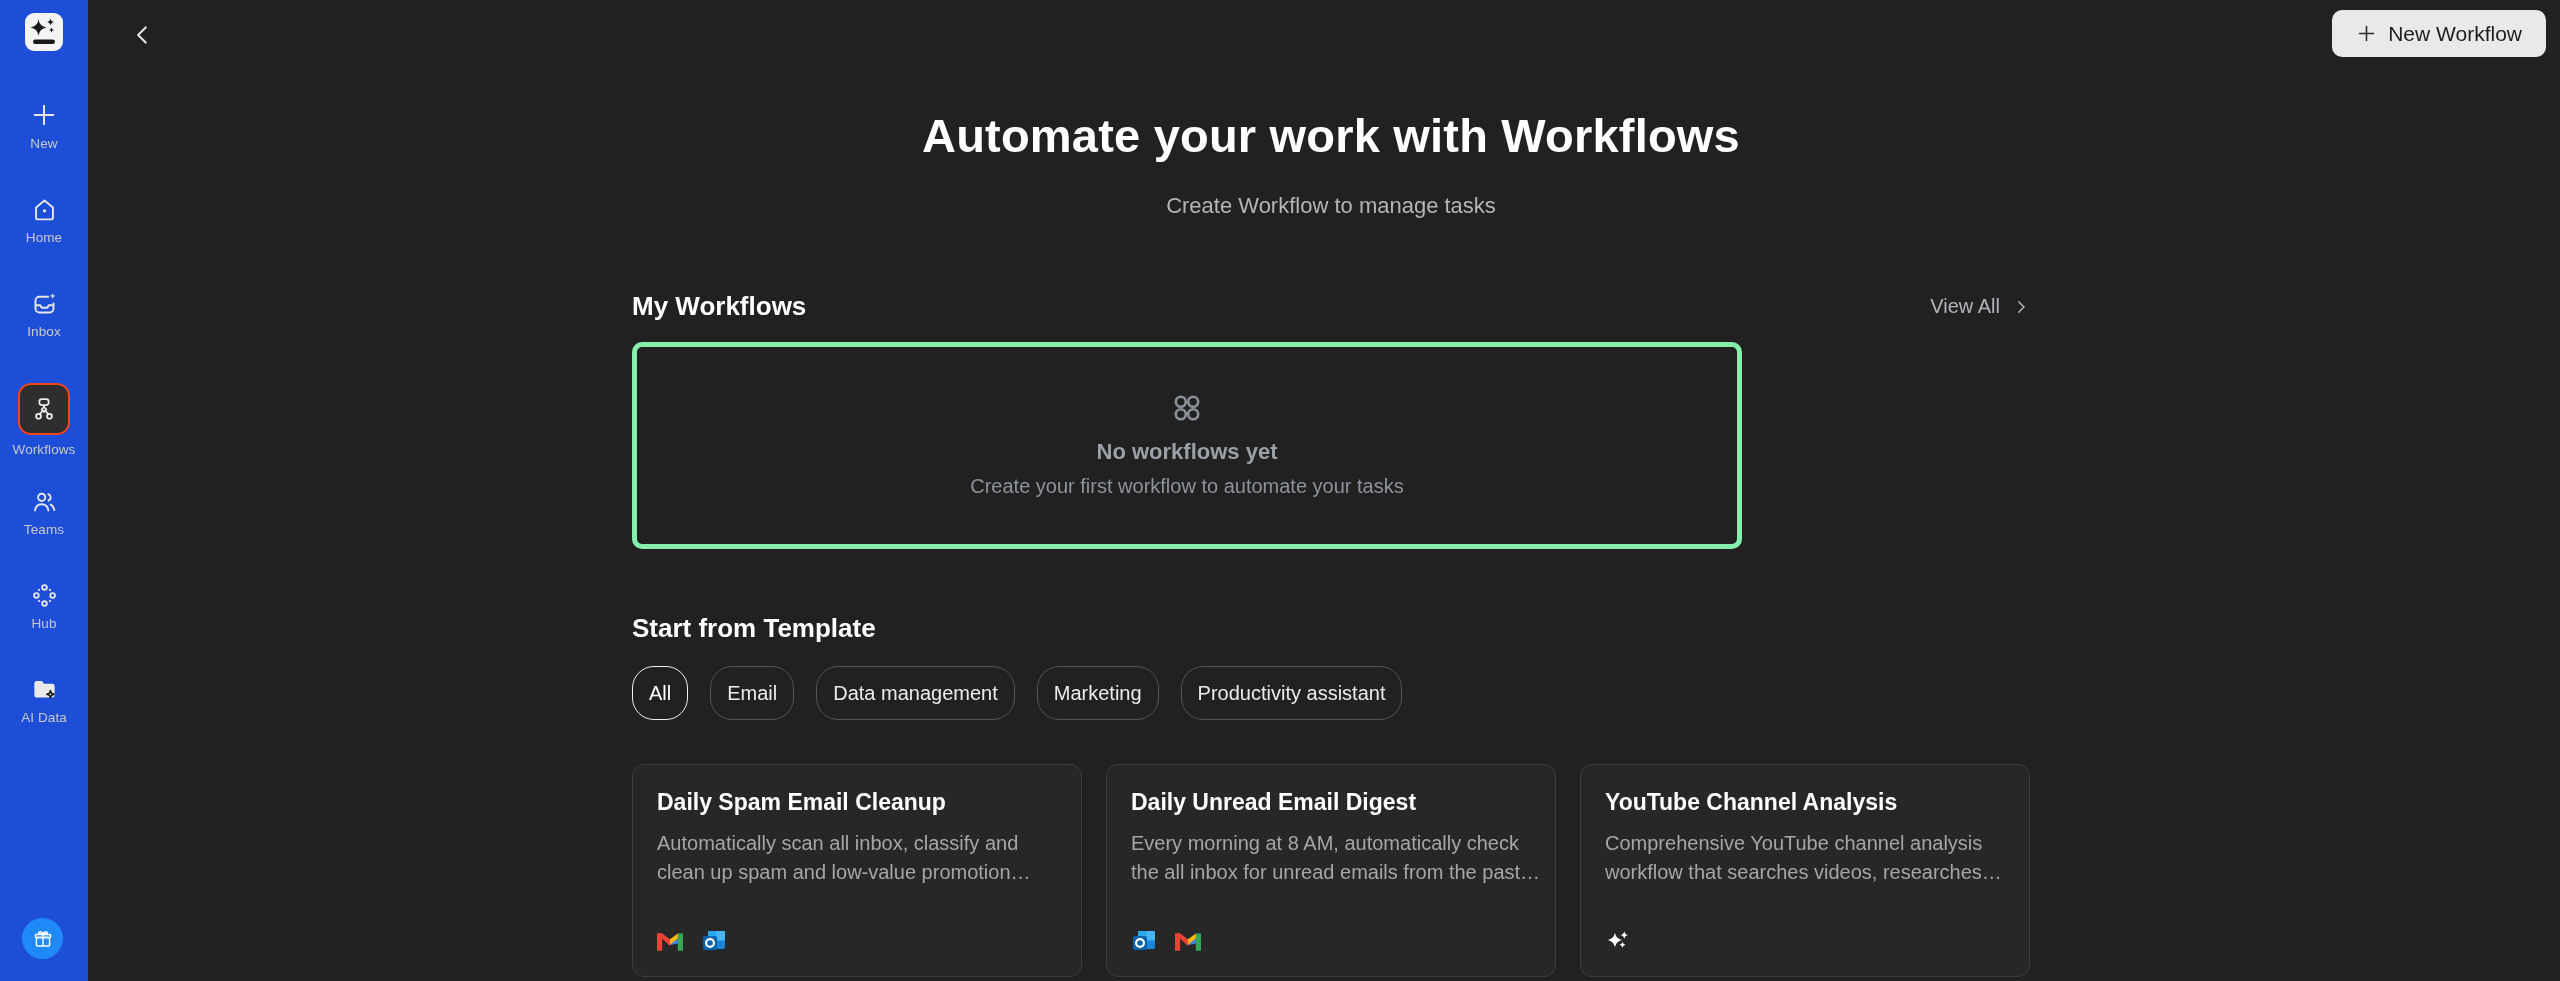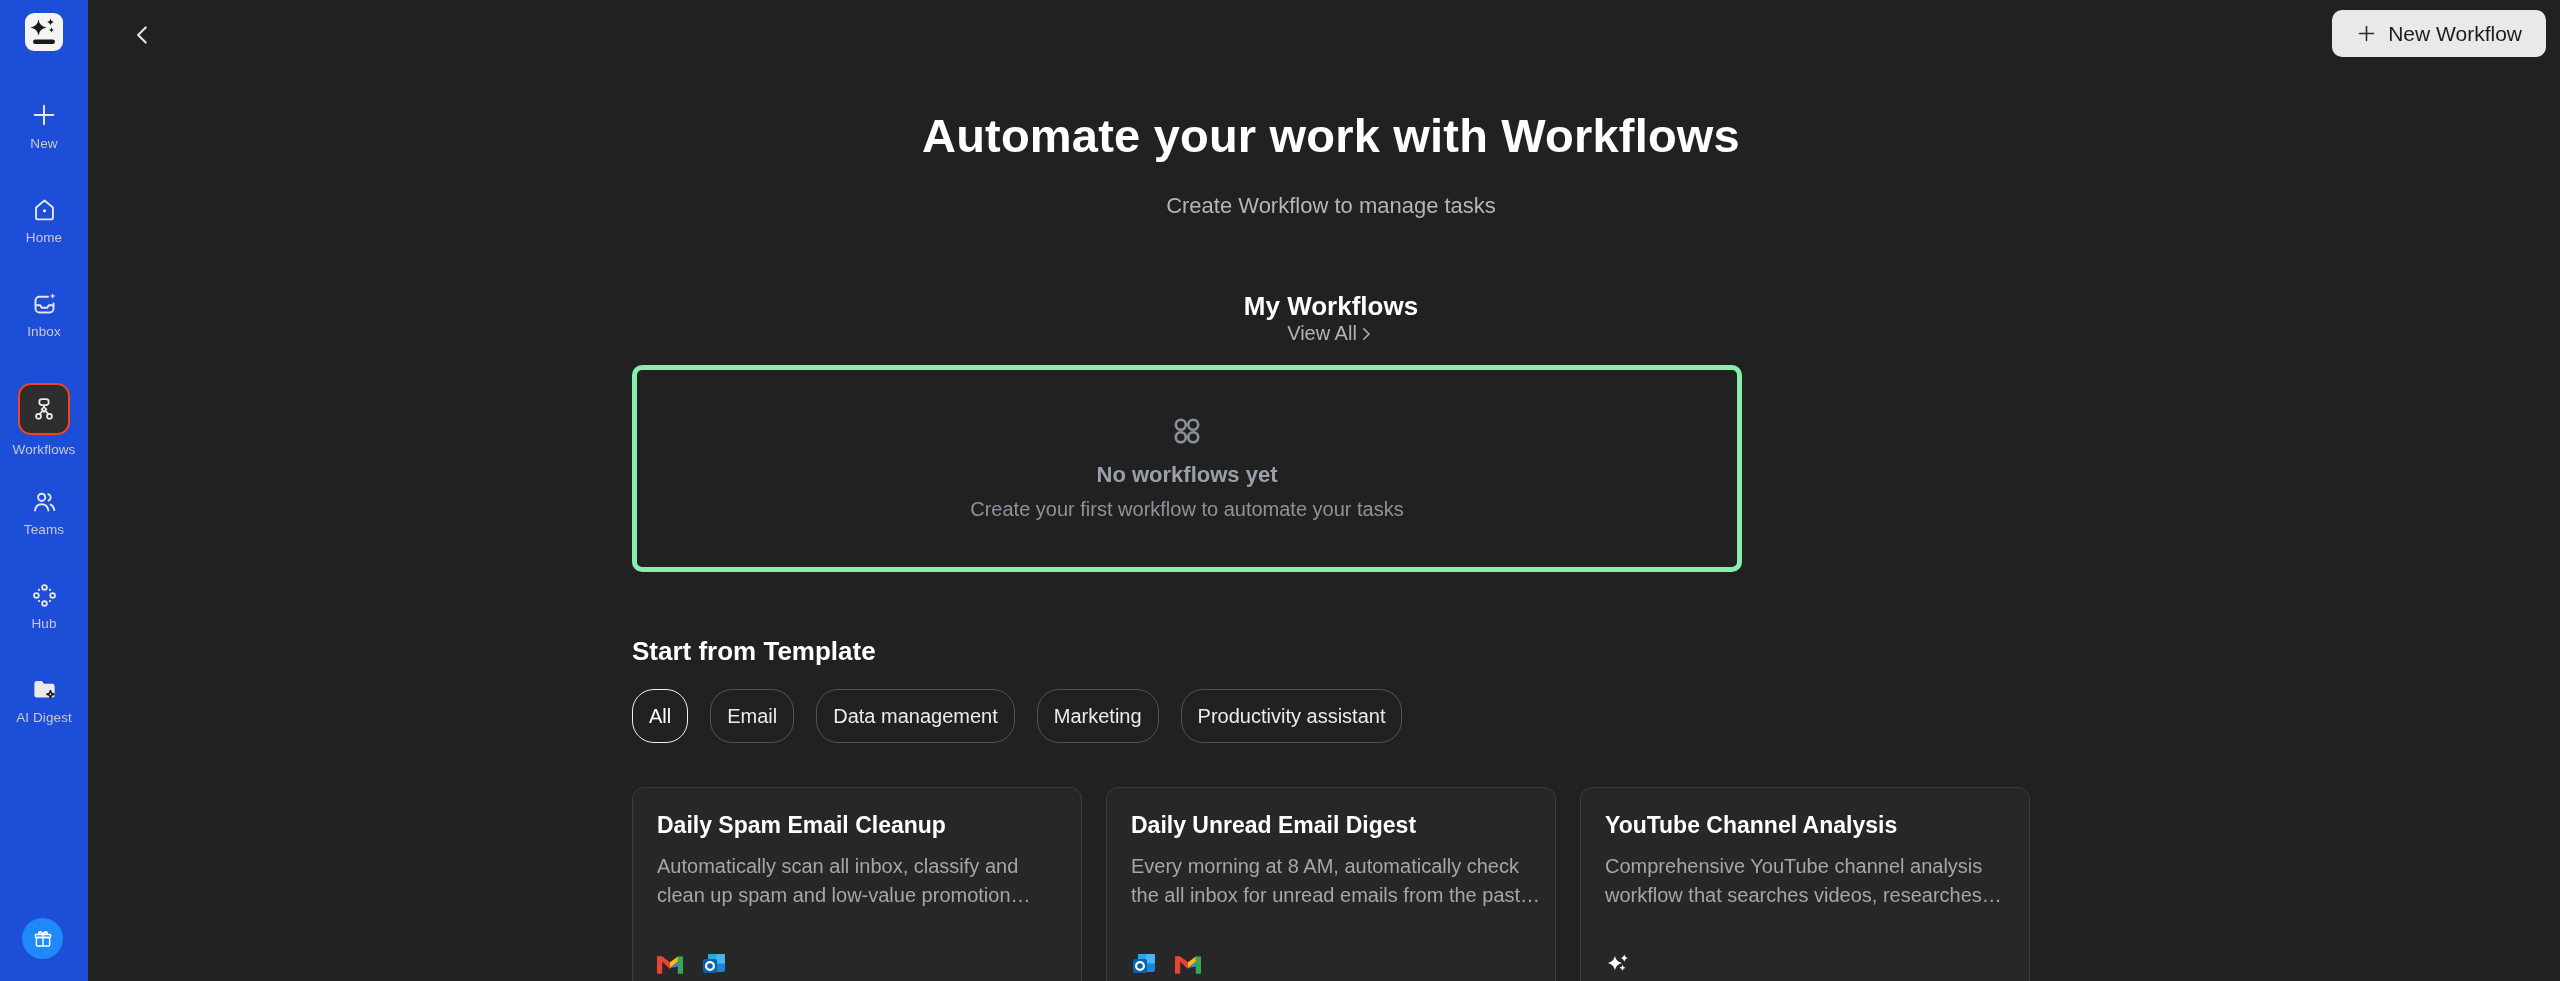--- a/index.html
+++ b/index.html
@@ -56,25 +56,25 @@
 
   
   .content { position:absolute; left:632px; top:0; width:1398px; }
   .hero-title {
     margin-top:108px; text-align:center;
     font-size:47px; font-weight:700; color:#ffffff; letter-spacing:.2px;
   }
   .hero-subtitle { margin-top:30px; text-align:center; font-size:22px; color:#b5b5b5; }
 
   .section-row {
-    margin-top:72px; display:flex; justify-content:space-between; align-items:center;flex-direction:column;
+    margin-top:72px; display:flex; justify-content:space-between; align-items:center;
   }
   .section-heading { font-size:26px; font-weight:700; color:#ffffff; }
   .view-all {
-    display:flex; align-items:center; gap:0;
+    display:flex; align-items:center; gap:12px;
     background:none; border:none; cursor:pointer;
     font-size:20px; color:#b0b4ba; font-family:"Liberation Sans", sans-serif;
   }
 
   .empty-box {
     margin-top:20px; width:1110px; height:207px;
     border:5px solid #86efac; border-radius:10px;
     display:flex; flex-direction:column; align-items:center; justify-content:center;
   }
   .empty-title { margin-top:16px; font-size:22px; font-weight:700; color:#9aa0a9; }
@@ -198,21 +198,21 @@
       <span class="nav-label">Hub</span>
     </div>
 
     <div class="nav-item">
       <span class="icon-plain">
         <svg width="27" height="27" viewBox="0 0 24 24">
           <path d="M3 6.5A2 2 0 0 1 5 4.5h4.6l2 2.4H19a2 2 0 0 1 2 2V17a2 2 0 0 1-2 2H5a2 2 0 0 1-2-2Z" fill="#eaeaea"></path>
           <path d="M17.3 13l.9 2.3 2.3.9-2.3.9-.9 2.3-.9-2.3-2.3-.9 2.3-.9Z" fill="#eaeaea" stroke="#1a1a1a" stroke-width="1.4" stroke-linejoin="round"></path>
         </svg>
       </span>
-      <span class="nav-label">AI Digest</span>
+      <span class="nav-label">AI Data</span>
     </div>
   </nav>
 
   <button class="gift-btn">
     <svg width="22" height="22" viewBox="0 0 24 24">
       <g fill="none" stroke="#ffffff" stroke-width="1.6" stroke-linejoin="round">
         <rect x="4.8" y="10.4" width="14.4" height="9.2" rx="1"></rect>
         <rect x="3.8" y="7.2" width="16.4" height="3.2" rx="0.8"></rect>
         <path d="M12 7.2v12.4"></path>
         <path d="M12 7C10.9 4.2 8.7 3.6 7.7 4.6c-1 1-.3 2.4 4.3 2.4 4.6 0 5.3-1.4 4.3-2.4-1-1-3.2-.4-4.3 2.4Z"></path>

